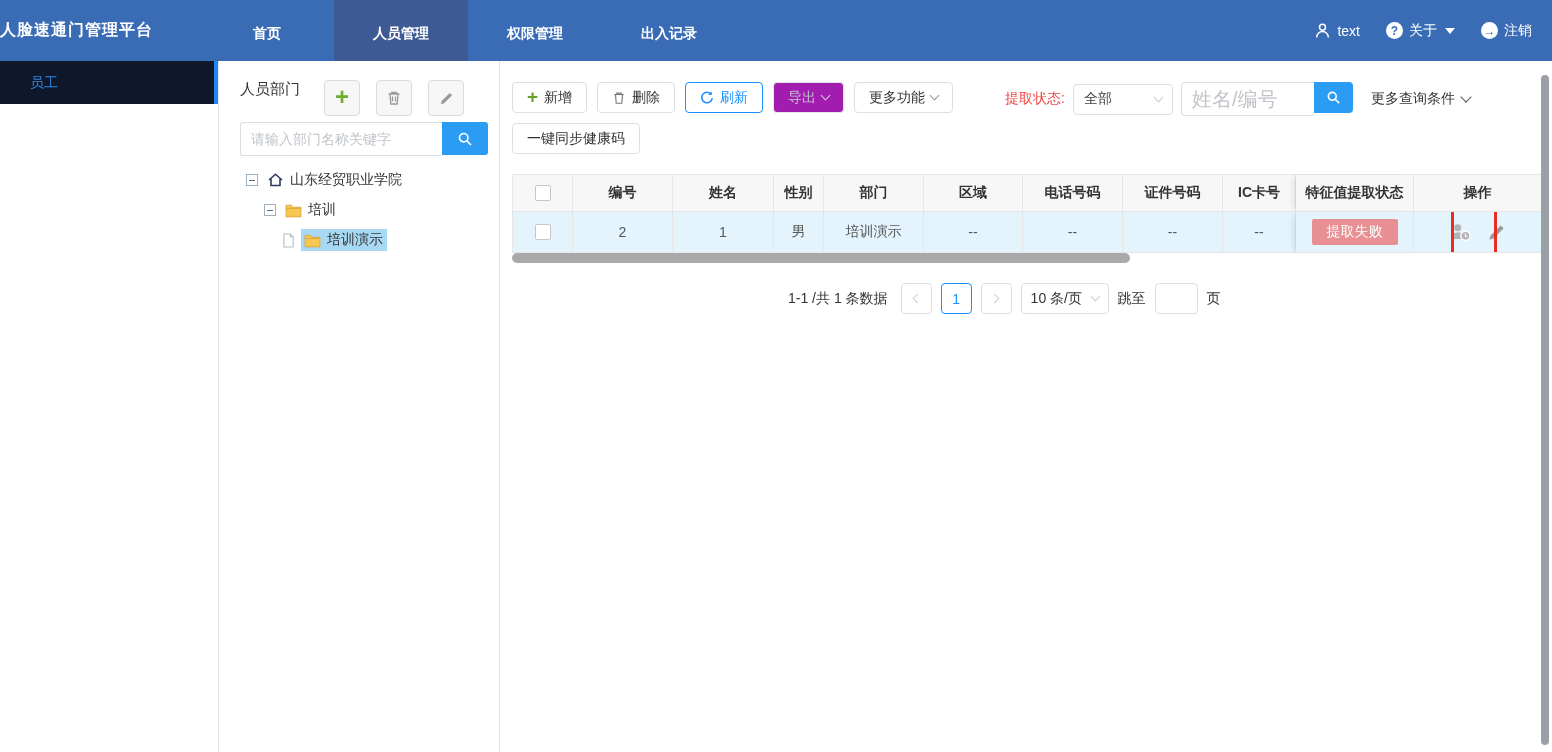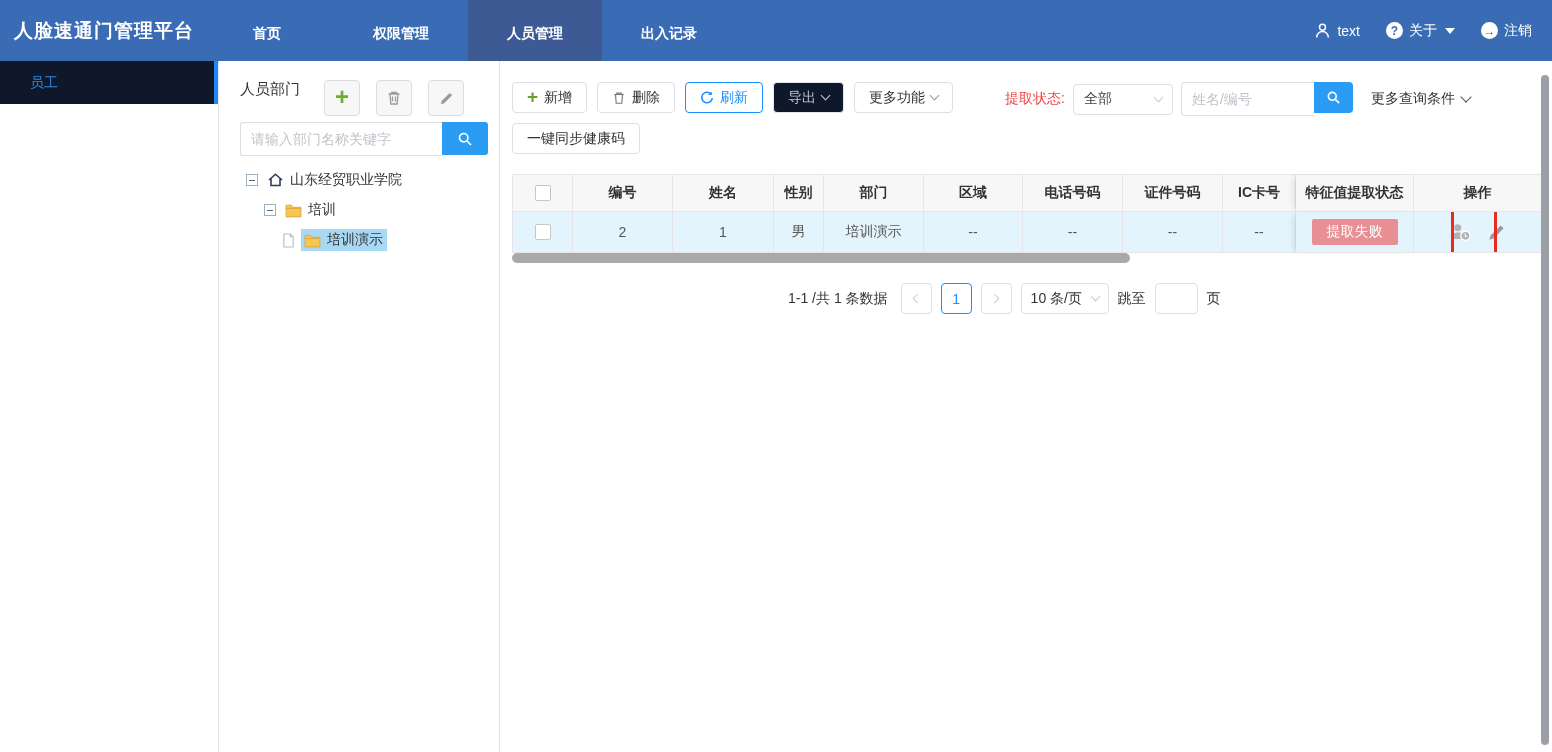--- a/index.html
+++ b/index.html
@@ -1,21 +1,21 @@
 <!DOCTYPE html>
 <html><head>
 <meta charset="utf-8">
 <style>
   * { margin:0; padding:0; box-sizing:border-box; }
   body { font-family:"Liberation Sans","DejaVu Sans",sans-serif; background:#fff; }
   .app { position:relative; width:1552px; height:752px; overflow:hidden; background:#fff; }
 
   
   .header { position:absolute; left:0; top:0; width:1552px; height:61px; background:#3a6cb5; display:flex; align-items:center; }
-  .app-title { color:#fff; font-size:19px; font-weight:bold; padding-left:14px; letter-spacing:1px; width:200px; }
+  .app-title { color:#fff; font-size:16px; font-weight:bold; padding-left:0; letter-spacing:1px; width:200px; }
   .tabs { display:flex; height:61px; }
   .tab { width:134px; height:68px; display:flex; align-items:center; justify-content:center; color:#fff; font-size:14px; font-weight:bold; cursor:pointer; }
   .tab.active { background:#3e5a94; }
   .header-right { margin-left:auto; display:flex; align-items:center; gap:26px; padding-right:20px; color:#fff; font-size:14px; }
   .hr-item { display:flex; align-items:center; gap:6px; cursor:pointer; }
   .circle-ic { width:17px; height:17px; border-radius:50%; background:#fff; color:#3a6cb5; font-size:12px; font-weight:bold; display:flex; align-items:center; justify-content:center; }
   .caret-down { width:0; height:0; border-left:5px solid transparent; border-right:5px solid transparent; border-top:6px solid #fff; margin-left:2px; }
 
   
   .sidebar { position:absolute; left:0; top:61px; width:219px; height:691px; background:#fff; border-right:1px solid #e3e3e3; }
@@ -41,30 +41,30 @@
   .expander::before { content:""; position:absolute; left:2px; right:2px; top:5px; height:1px; background:#5a6b7a; }
   .tree-ic { margin-right:6px; display:flex; flex:none; }
   .tree-label.selected { background:#a8d9f4; padding:2px 4px 2px 0; display:flex; align-items:center; }
   .tree-label.selected .tree-ic { margin-left:3px; }
 
   
   .main { position:absolute; left:500px; top:61px; width:1052px; height:691px; background:#fff; }
   .btn { height:31px; border:1px solid #dcdfe6; background:#fff; border-radius:4px; display:inline-flex; align-items:center; justify-content:center; gap:6px; font-size:14px; color:#333; padding:0 14px; cursor:pointer; font-family:inherit; }
   .btn .plus-sm { color:#67a22e; font-size:19px; font-weight:bold; line-height:1; margin-top:-2px; }
   .btn.refresh { border-color:#1890ff; color:#1890ff; }
-  .btn.disabled { background:#0f172a; color:#c0c4cc; border-color:#e4e7ed; cursor:not-allowed; }
+  .btn.disabled { background:#a21caf; color:#c0c4cc; border-color:#e4e7ed; cursor:not-allowed; }
   .toolbar1 { position:absolute; left:12px; top:21px; display:flex; gap:10px; }
   .toolbar2 { position:absolute; left:12px; top:62px; }
   .chev { width:7px; height:7px; border-right:1.5px solid #999; border-bottom:1.5px solid #999; transform:rotate(45deg); display:inline-block; margin-top:-4px; }
   .chev.light { border-color:#c8ccd2; }
   .filter-bar { position:absolute; left:505px; top:21px; display:flex; align-items:center; }
   .filter-label { font-size:14px; color:#ef4444; margin-right:8px; }
   .select-box { width:100px; height:31px; border:1px solid #dcdfe6; border-radius:4px; display:flex; align-items:center; justify-content:space-between; padding:0 10px; font-size:14px; color:#444; cursor:pointer; background:#fff; }
   .name-search { display:flex; margin-left:8px; }
-  .name-search input { width:133px; height:31px; border:1px solid #dcdfe6; border-right:none; border-radius:4px 0 0 4px; padding:16px 10px; font-size:14px; outline:none; }
+  .name-search input { width:133px; height:31px; border:1px solid #dcdfe6; border-right:none; border-radius:4px 0 0 4px; padding:16px 10px; font-size:20px; outline:none; }
   .name-search input::placeholder { color:#c0c4c9; }
   .name-search .go { width:39px; height:31px; background:#2b9cf4; border:none; border-radius:0 4px 4px 0; display:flex; align-items:center; justify-content:center; cursor:pointer; }
   .more-query { display:flex; align-items:center; gap:7px; font-size:14px; color:#333; margin-left:18px; cursor:pointer; }
   .more-query .chev { border-color:#555; width:8px; height:8px; }
 
   
   .table { position:absolute; left:12px; top:113px; width:1029px; border-top:1px solid #e6e6e6; border-left:1px solid #e6e6e6; }
   .trow { display:flex; }
   .tcell { border-right:1px solid #e6e6e6; border-bottom:1px solid #e6e6e6; display:flex; align-items:center; justify-content:center; font-size:14px; color:#333; overflow:hidden; white-space:nowrap; flex:none; }
   .thead .tcell { height:37px; background:#f7f7f7; font-weight:bold; }
@@ -94,22 +94,22 @@
 </style>
 </head>
 <body>
 
 <div class="app">
 
   <div class="header">
     <div class="app-title">人脸速通门管理平台</div>
     <div class="tabs">
       <div class="tab">首页</div>
+      <div class="tab active">人员管理</div>
       <div class="tab">权限管理</div>
-      <div class="tab active">人员管理</div>
       <div class="tab">出入记录</div>
     </div>
     <div class="header-right">
       <div class="hr-item">
         <span style="display:flex;">
           <svg width="17" height="17" viewBox="0 0 16 16" fill="none" stroke="#fff" stroke-width="1.4">
               <circle cx="8" cy="5" r="2.8"></circle>
               <path d="M2.5 14.5a5.5 5.5 0 0 1 11 0"></path>
             </svg>
         </span>

